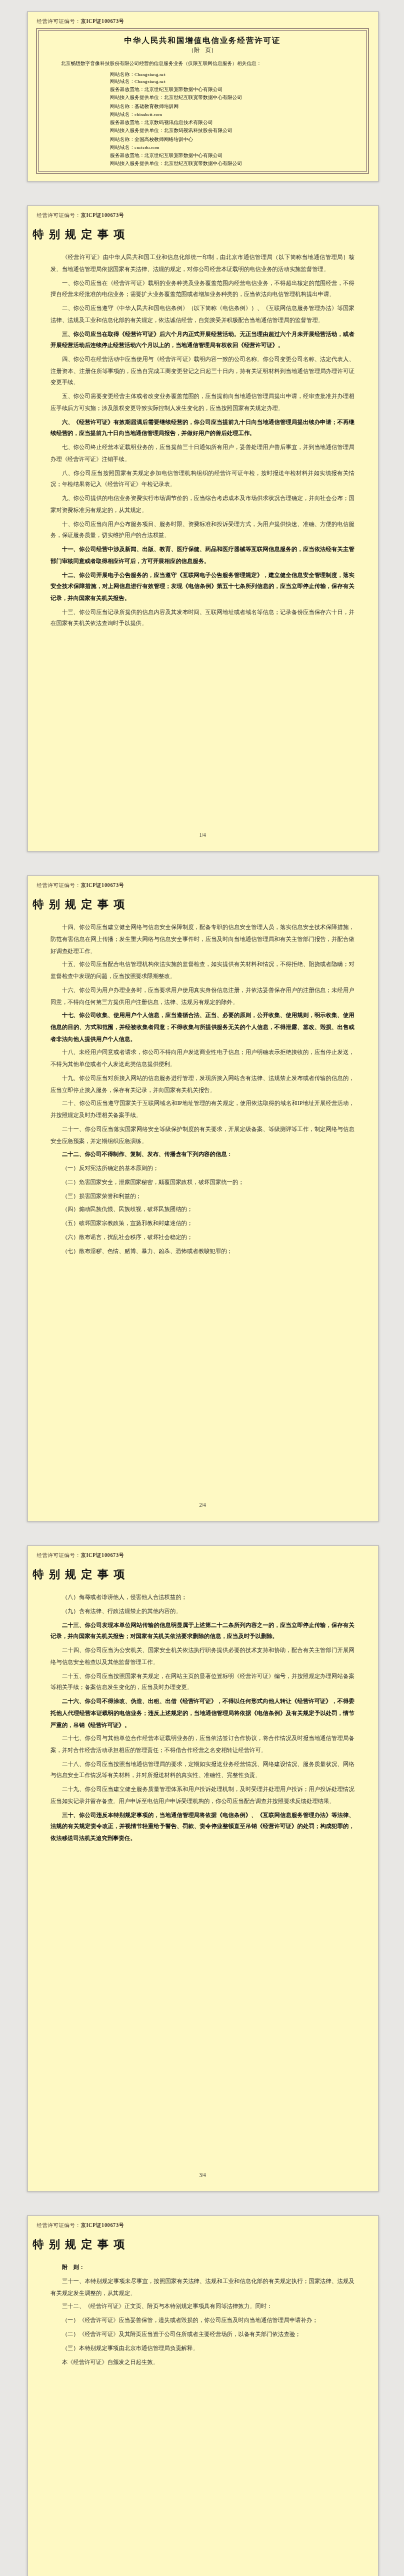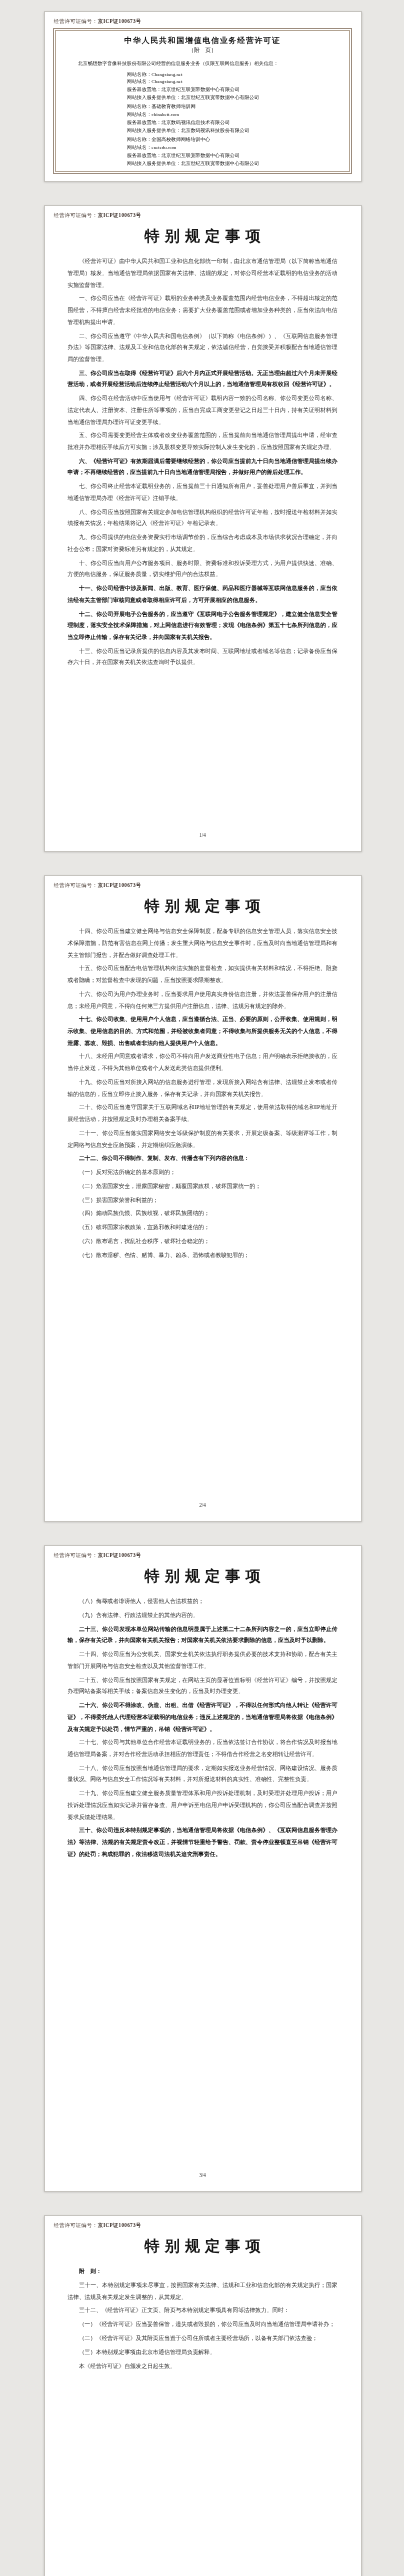--- a/index.html
+++ b/index.html
@@ -4,23 +4,23 @@
 <style>
   html, body { margin:0; padding:0; }
   body {
     width:405px;
     background:#e8e7e4;
     font-family:"Liberation Serif","DejaVu Serif",serif;
   }
   .canvas { padding:11.3px 0 13.4px; }
   .page {
     position:relative;
-    width:318px;
+    width:352px;
     margin:0 auto 23px;
-    background:#ffffff;
+    background:#fef9c3;
     border:0.5px solid #c6c4bf;
     box-shadow:0 0.5px 2.1px rgba(0,0,0,.2);
     box-sizing:border-box;
     font-family:Liberation Serif, serif;
   }
   .page:last-child { margin-bottom:0; }
   .page-header {
     position:absolute;
     top:6.2px; left:9.3px;
     font-size:5.2px;
@@ -74,22 +74,22 @@
     color:#222;
     white-space:nowrap;
   }
   .cert-row .lbl { color:#222; }
   .cert-row .val { color:#111; }
 
   
   .prov-page { height:647px; }
   .prov-title {
     margin:20.6px 0 10.3px;
-    text-align:center;
-    font-size:15px;
+    text-align:left;
+    font-size:11px;
     font-weight:bold;
     letter-spacing:5.2px;
     text-indent:5.2px;
     color:#161616;
   }
   .prov-body {
     padding:0 23px;
     font-size:5.7px;
     line-height:2.05;
     color:#2a2a2a;

